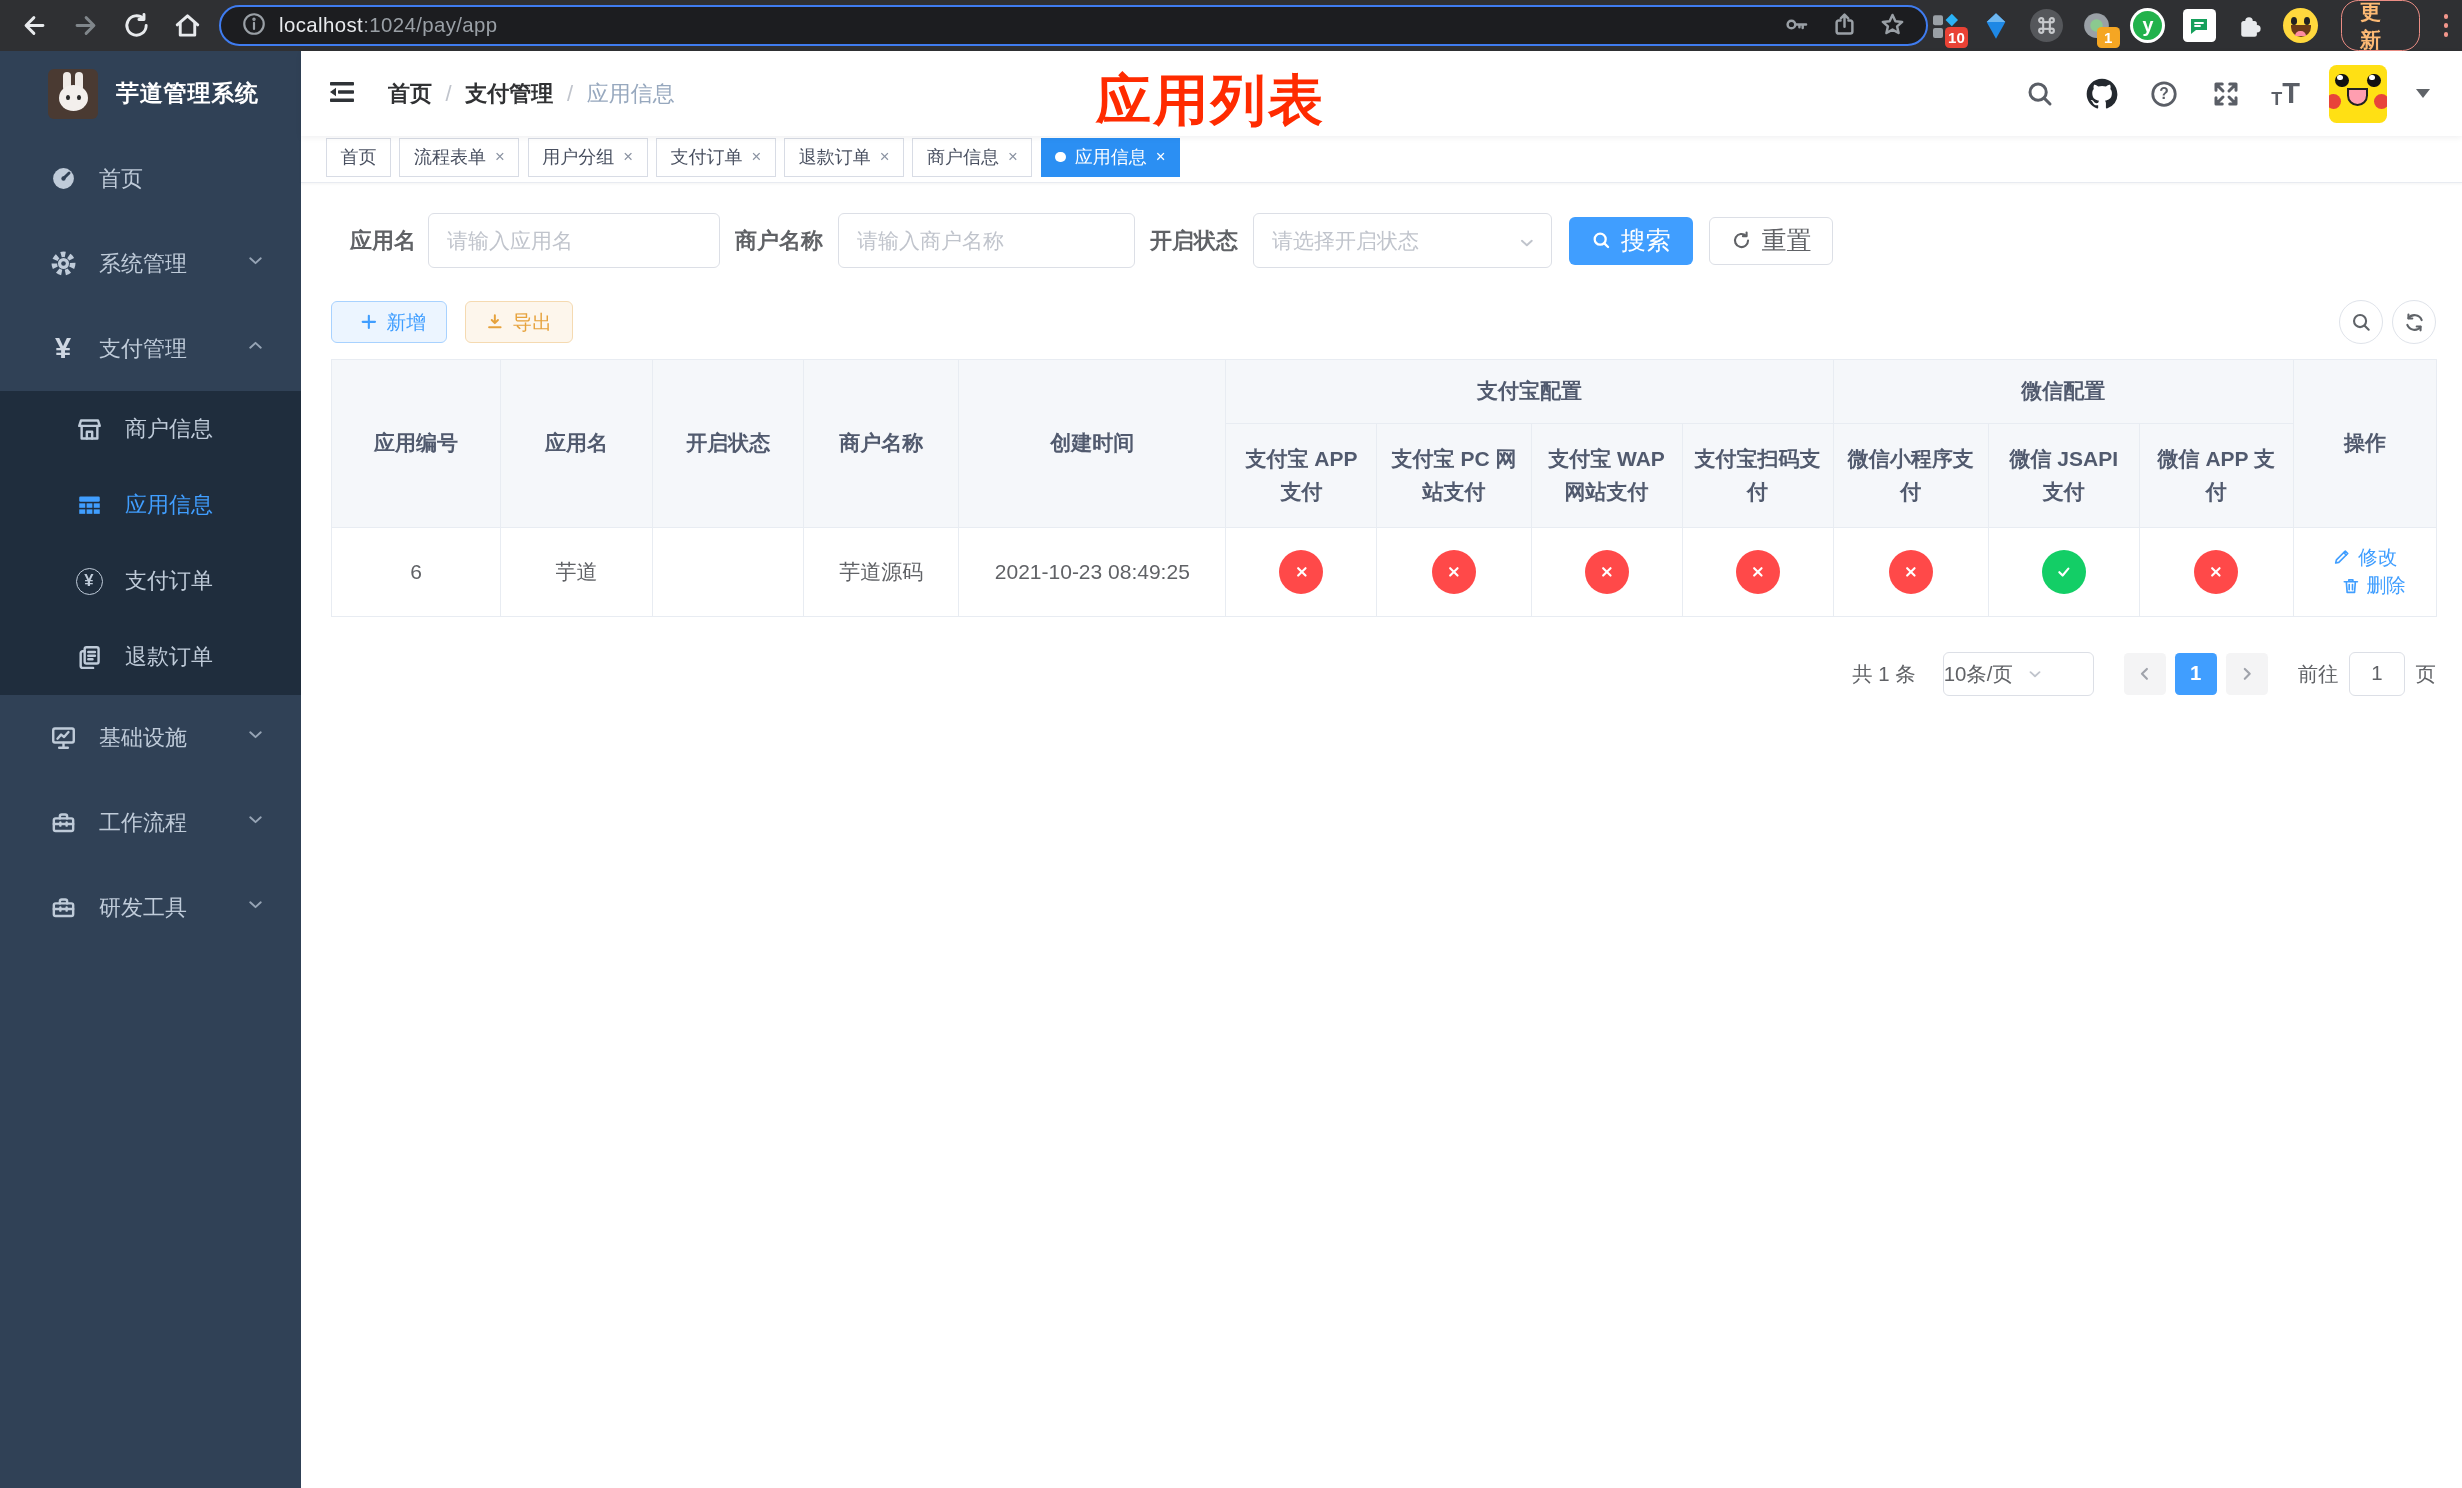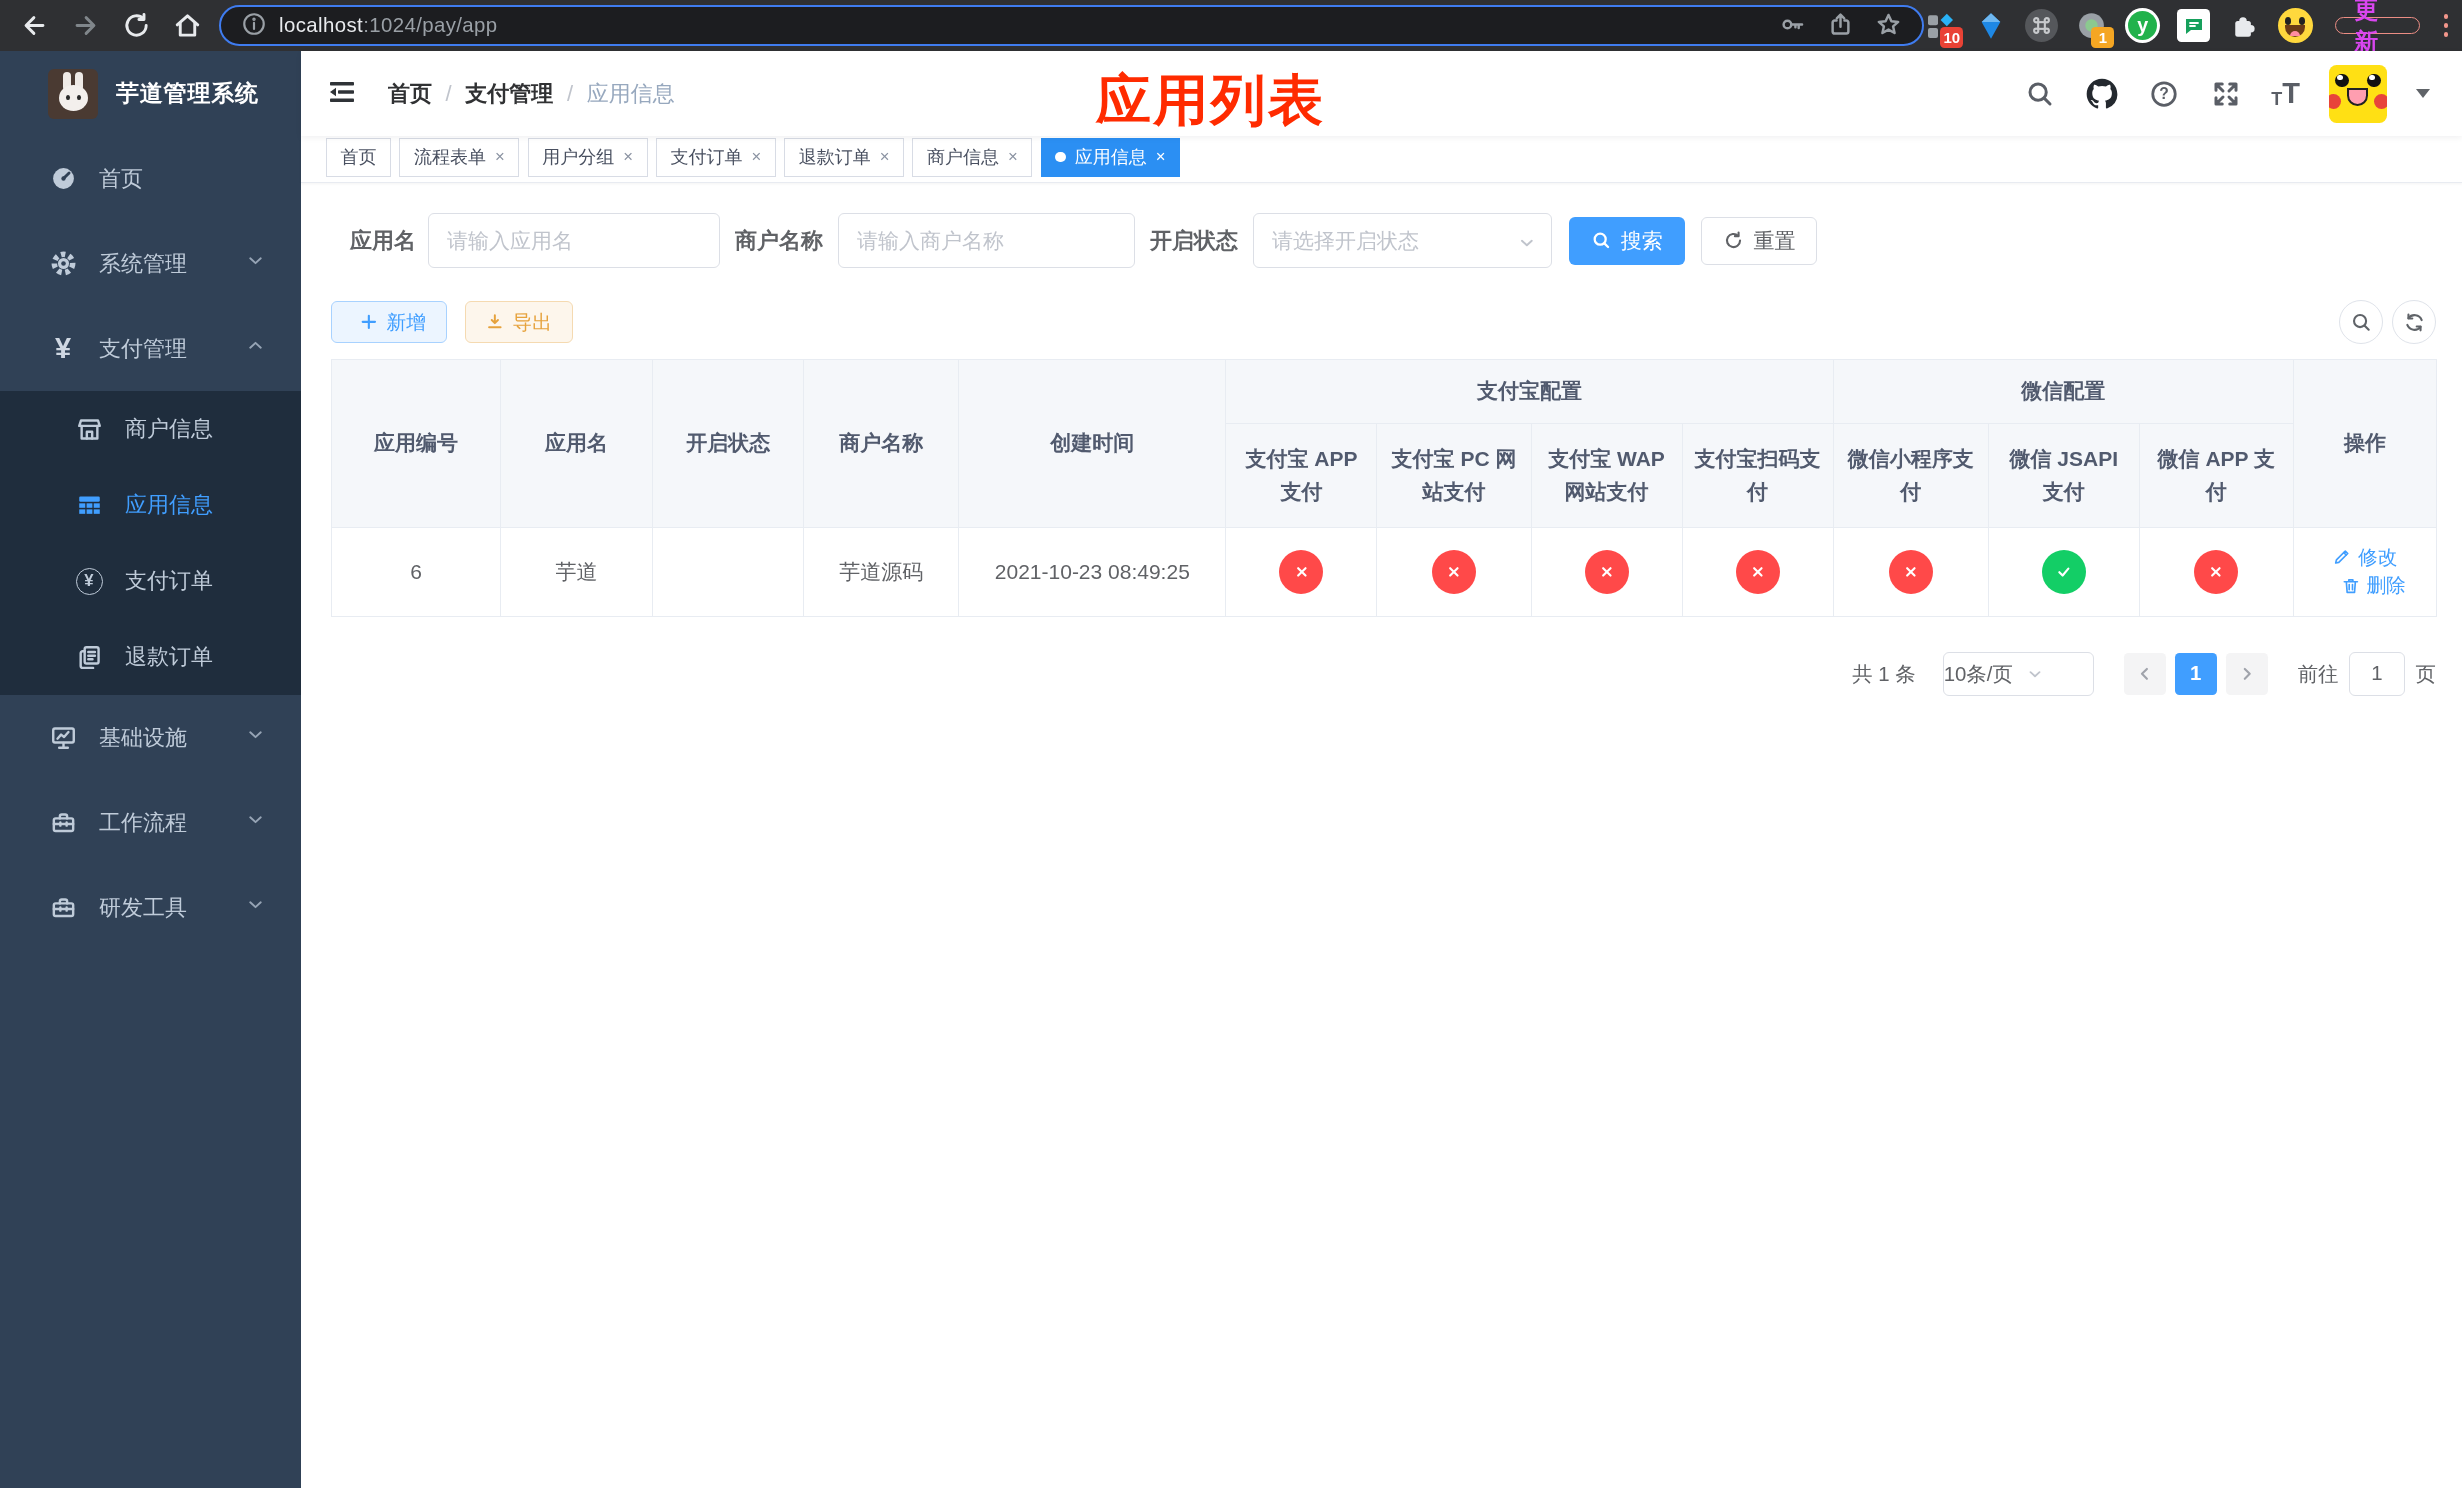--- a/index.html
+++ b/index.html
@@ -24,22 +24,22 @@
   .badge.red { background:#e94235; }
   .badge.amber { background:#f5a623; }
   .circle-ic { border-radius:50%; display:flex; align-items:center; justify-content:center; }
   .y-outer { width:35px; height:35px; background:#fff; }
   .y-inner { width:29px; height:29px; background:#22b24c; color:#fff; font-weight:700; font-size:19.7px; }
   .chat-sq { width:33px; height:33px; border-radius:4.5px; background:#fff; display:flex; align-items:center; justify-content:center; }
   .emoji-av { width:35px; height:35px; border-radius:50%; background:#ffd83d; position:relative; }
   .emoji-av .eye { position:absolute; top:9px; width:6px; height:7.6px; border-radius:50%; background:#222; }
   .emoji-av .mouth { position:absolute; left:7.6px; top:16.7px; width:19.7px; height:12px; border-radius:0 0 12px 12px; background:#6b3b17; }
   .emoji-av .tongue { position:absolute; left:12px; top:23px; width:10.6px; height:5.3px; border-radius:6px 6px 0 0; background:#ff8ca0; }
-  .update-pill { height:17px; padding:0 18px; border:1.5px solid #ec8d84; border-radius:17.4px; color:#d946ef;
-    font-size:24px; font-weight:700; display:flex; align-items:center; margin-left:6px; }
+  .update-pill { height:51px; padding:0 18px; border:1.5px solid #ec8d84; border-radius:17.4px; color:#fdba74;
+    font-size:21px; font-weight:700; display:flex; align-items:center; margin-left:6px; }
   .dots { display:flex; flex-direction:column; gap:4.5px; margin-left:7.6px; }
   .dots i { width:4.5px; height:4.5px; border-radius:50%; background:#f2968c; }
 
   
   .sidebar { position:absolute; left:0; top:51px; width:301px; bottom:0; background:#304156; }
   .logo-row { height:85px; display:flex; align-items:center; padding-left:48px; }
   .logo-img { width:50px; height:50px; border-radius:6px; background:#4a3a32; position:relative; overflow:hidden; }
   .logo-img .ear { position:absolute; top:3px; width:7.6px; height:19.7px; border-radius:4.5px; background:#efeae6; }
   .logo-img .head { position:absolute; left:10.6px; top:16.7px; width:29px; height:26px; border-radius:50%; background:#f3efec; }
   .logo-img .leye { position:absolute; left:18px; top:26px; width:3.8px; height:5.3px; border-radius:50%; background:#2a2a2a; }
@@ -93,21 +93,21 @@
   .content { position:absolute; left:301px; top:183px; right:0; bottom:0; background:#fff; padding:30px 26px 0 30px; }
 
   .filter-row { display:flex; align-items:center; height:55px; margin-left:19px; }
   .f-label { font-size:22px; font-weight:600; color:#606266; white-space:nowrap; }
   .f-input { height:55px; border:0.8px solid #dcdfe6; border-radius:6px; font-size:21px; color:#606266; padding:0 18px;
     font-family:"Liberation Sans","DejaVu Sans",sans-serif; outline:none; background:#fff; }
   .f-input::placeholder { color:#c0c4cc; }
   .f-select { position:relative; }
   .f-select .f-input { width:100%; padding-right:45px; }
   .sel-caret { position:absolute; right:15px; top:19.7px; pointer-events:none; }
-  .btn { height:48px; border-radius:6px; font-size:21px; display:inline-flex; align-items:center; justify-content:flex-end;
+  .btn { height:48px; border-radius:6px; font-size:25px; display:inline-flex; align-items:center; justify-content:flex-end;
     gap:9px; cursor:pointer; border:0.8px solid transparent; white-space:nowrap; }
   .btn-primary { background:#409eff; color:#fff; padding:0 21px; }
   .btn-plainwhite { background:#fff; border-color:#dcdfe6; color:#606266; padding:0 21px; }
 
   .toolbar-row { display:flex; align-items:center; margin-top:32px; height:44px; }
   .btn-sm { height:42px; border-radius:6px; font-size:19.7px; display:inline-flex; align-items:center; gap:7.6px; padding:0 19.7px; cursor:pointer; }
   .btn-plain-blue { background:#ecf5ff; border:0.8px solid #a8d2ff; color:#409eff; }
   .btn-plain-yellow { background:#fdf6ec; border:0.8px solid #f5dab1; color:#e6a23c; margin-left:18px; }
   .tool-circles { margin-left:auto; display:flex; gap:9px; }
   .circ-btn { width:44px; height:44px; border-radius:50%; border:1.5px solid #dfe3ea; background:#fff;

